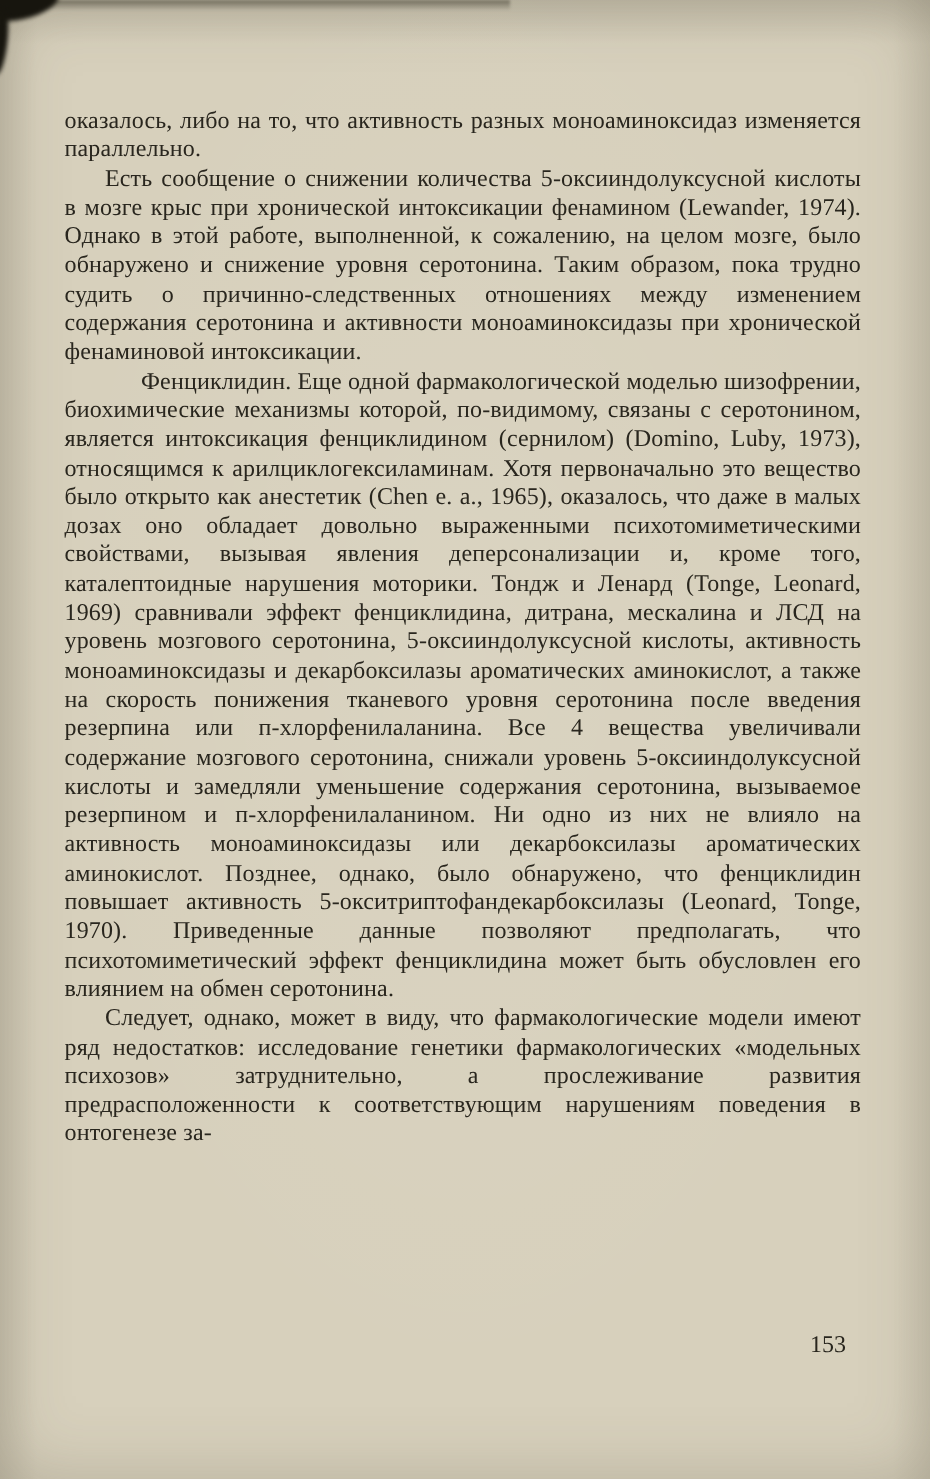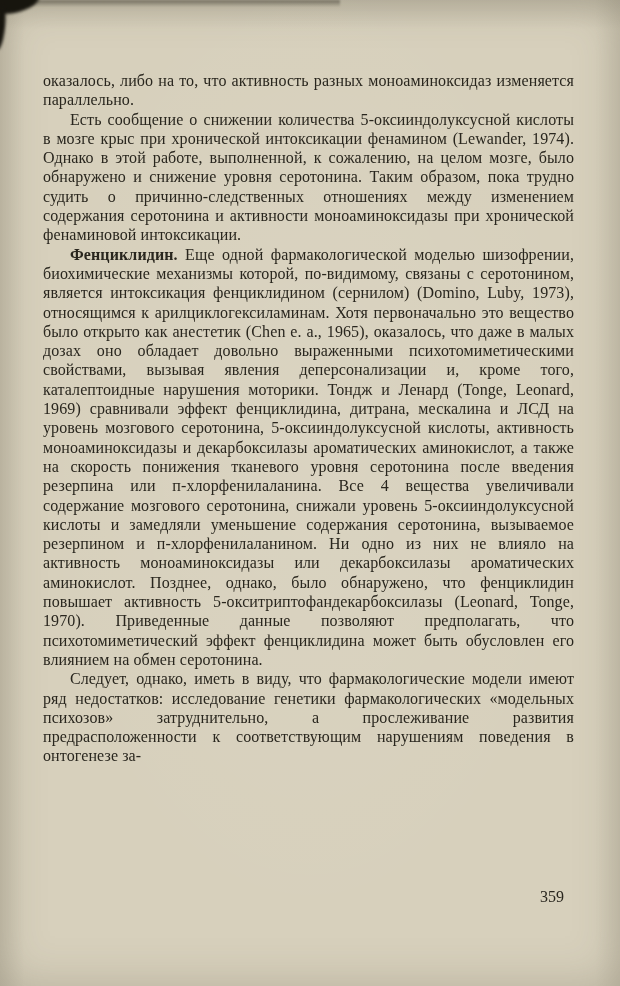--- a/index.html
+++ b/index.html
@@ -67,21 +67,22 @@
     letter-spacing: 0.1px;
   }
   .text-block p {
     margin: 0;
     padding: 0;
   }
   p.indent {
     text-indent: 27px;
   }
   .lead {
-    font-weight: bold;
+    font-weight: normal;
+    margin-left: 24px;
   }
   .page-number {
     position: absolute;
     top: 888px;
     left: 43px;
     width: 531px;
     text-align: right;
     padding-right: 0;
     box-sizing: border-box;
     font-size: 16px;
@@ -98,20 +99,20 @@
 <div class="page">
 
   <div class="scan-top-shade"></div>
   <div class="scan-artifact-corner"></div>
   <div class="scan-artifact-edge"></div>
 
   <div class="text-block">
     <p class="no-indent">оказалось, либо на то, что активность разных моноаминоксидаз изменяется параллельно.</p>
     <p class="indent">Есть сообщение о снижении количества 5-оксииндолуксусной кислоты в мозге крыс при хронической интоксикации фенамином (Lewander, 1974). Однако в этой работе, выполненной, к сожалению, на целом мозге, было обнаружено и снижение уровня серотонина. Таким образом, пока трудно судить о причинно-следственных отношениях между изменением содержания серотонина и активности моноаминоксидазы при хронической фенаминовой интоксикации.</p>
     <p class="indent"><span class="lead">Фенциклидин.</span><span> Еще одной фармакологической моделью шизофрении, биохимические механизмы которой, по-видимому, связаны с серотонином, является интоксикация фенциклидином (сернилом) (Domino, Luby, 1973), относящимся к арилциклогексиламинам. Хотя первоначально это вещество было открыто как анестетик (Chen e. a., 1965), оказалось, что даже в малых дозах оно обладает довольно выраженными психотомиметическими свойствами, вызывая явления деперсонализации и, кроме того, каталептоидные нарушения моторики. Тондж и Ленард (Tonge, Leonard, 1969) сравнивали эффект фенциклидина, дитрана, мескалина и ЛСД на уровень мозгового серотонина, 5-оксииндолуксусной кислоты, активность моноаминоксидазы и декарбоксилазы ароматических аминокислот, а также на скорость понижения тканевого уровня серотонина после введения резерпина или п-хлорфенилаланина. Все 4 вещества увеличивали содержание мозгового серотонина, снижали уровень 5-оксииндолуксусной кислоты и замедляли уменьшение содержания серотонина, вызываемое резерпином и п-хлорфенилаланином. Ни одно из них не влияло на активность моноаминоксидазы или декарбоксилазы ароматических аминокислот. Позднее, однако, было обнаружено, что фенциклидин повышает активность 5-окситриптофандекарбоксилазы (Leonard, Tonge, 1970). Приведенные данные позволяют предполагать, что психотомиметический эффект фенциклидина может быть обусловлен его влиянием на обмен серотонина.</span></p>
-    <p class="indent">Следует, однако, иметь в виду, что фармакологические модели имеют ряд недостатков: исследование генетики фармакологических «модельных психозов» затруднительно, а прослеживание развития предрасположенности к соответствующим нарушениям поведения в онтогенезе за-</p>
+    <p class="indent">Следует, однако, может в виду, что фармакологические модели имеют ряд недостатков: исследование генетики фармакологических «модельных психозов» затруднительно, а прослеживание развития предрасположенности к соответствующим нарушениям поведения в онтогенезе за-</p>
   </div>
 
   <div class="page-number">
-    <span class="num">359</span>
+    <span class="num">153</span>
   </div>
 
 </div>
 
 </body></html>

